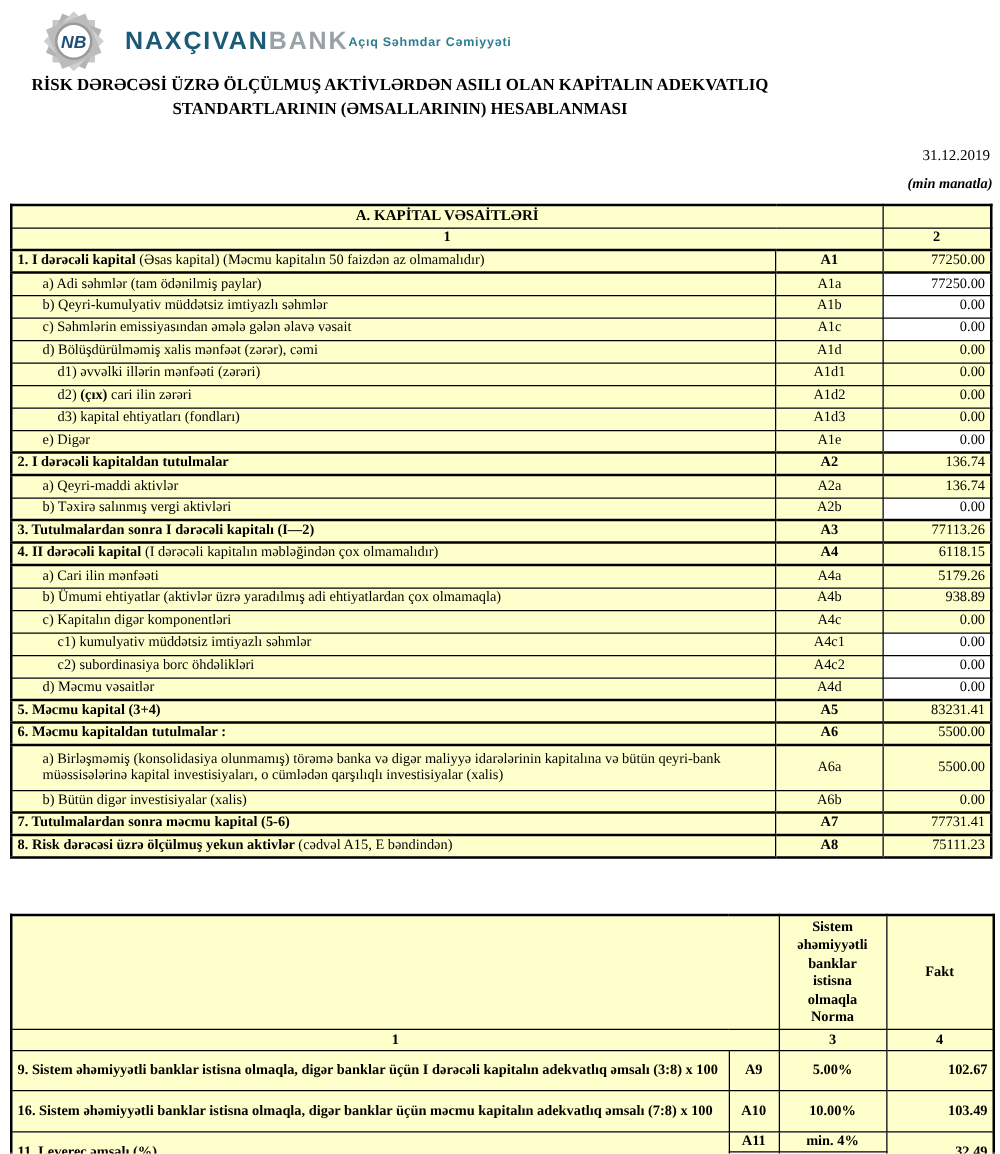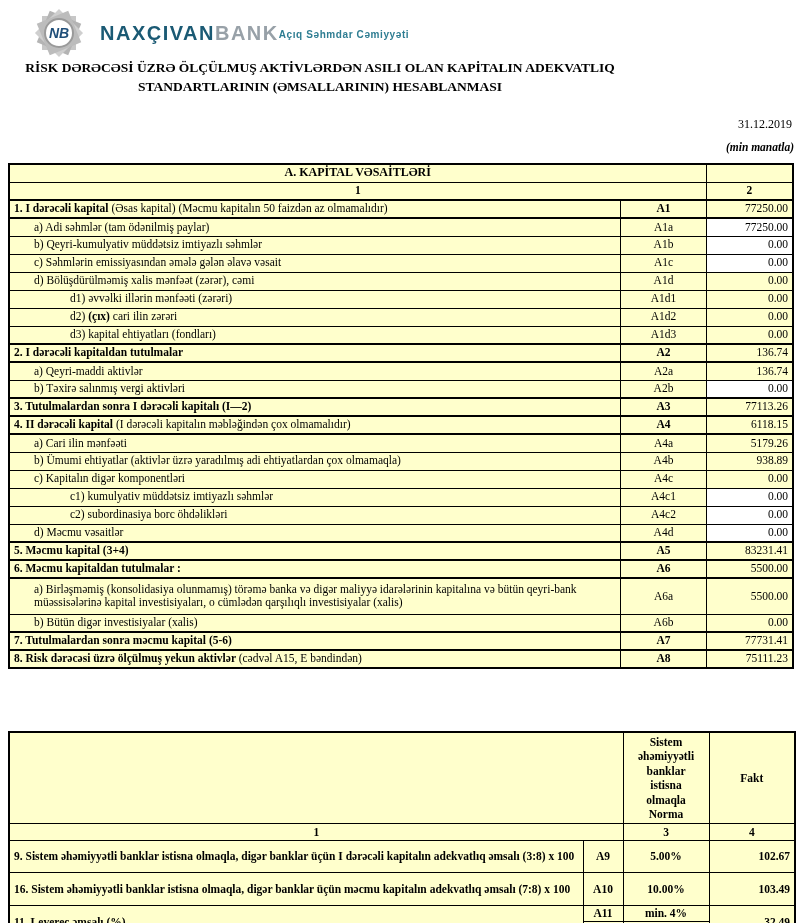--- a/index.html
+++ b/index.html
@@ -45,21 +45,21 @@
   .b { font-weight:bold; }
 
   .t1 { position:absolute; left:8px; top:163px; width:786px; border:2.4px solid #000; }
   .t1 td { height:18px; }
   .t1 .c-code { width:85px; text-align:center; }
   .t1 .c-val  { width:87px; }
   .t1 .head { text-align:center; font-weight:bold; font-size:12px; }
   .t1 .colnum { text-align:center; font-weight:bold; }
   .t1 .lbl.ind0 { padding-left:4px; }
   .t1 .lbl.ind1 { padding-left:24px; }
-  .t1 .lbl.ind2 { padding-left:60px; }
+  .t1 .lbl.ind2 { padding-left:36px; }
   .t1 .val { text-align:right; padding-right:4px; }
   .t1 .white { background:#ffffff; }
   .t1 tr.tall td { height:36px; }
   .t1 tr.major td { border-top-width:2.2px; border-bottom-width:2.2px; }
 
   .t2 { position:absolute; left:8px; top:731px; width:786px; border:2.4px solid #000; }
   .t2 td { font-weight:bold; }
   .t2 .c-lbl  { width:574px; }
   .t2 .c-code { width:40px; text-align:center; }
   .t2 .c-norm { width:86px; text-align:center; }
@@ -152,20 +152,25 @@
         <tr>
           <td class="lbl ind2"><span>d2) </span><span class="b">(çıx)</span><span> cari ilin zərəri</span></td>
           <td class="c-code">A1d2</td>
           <td class="val">0.00</td>
         </tr>
         <tr>
           <td class="lbl ind2"><span>d3) kapital ehtiyatları (fondları)</span></td>
           <td class="c-code">A1d3</td>
           <td class="val">0.00</td>
         </tr>
+        <tr>
+          <td class="lbl ind1"><span>e) Digər</span></td>
+          <td class="c-code">A1e</td>
+          <td class="val white">0.00</td>
+        </tr>
         <tr class="major">
           <td class="lbl ind0"><span class="b">2. I dərəcəli kapitaldan  tutulmalar</span></td>
           <td class="c-code b">A2</td>
           <td class="val">136.74</td>
         </tr>
         <tr>
           <td class="lbl ind1"><span>a) Qeyri-maddi aktivlər</span></td>
           <td class="c-code">A2a</td>
           <td class="val">136.74</td>
         </tr>

